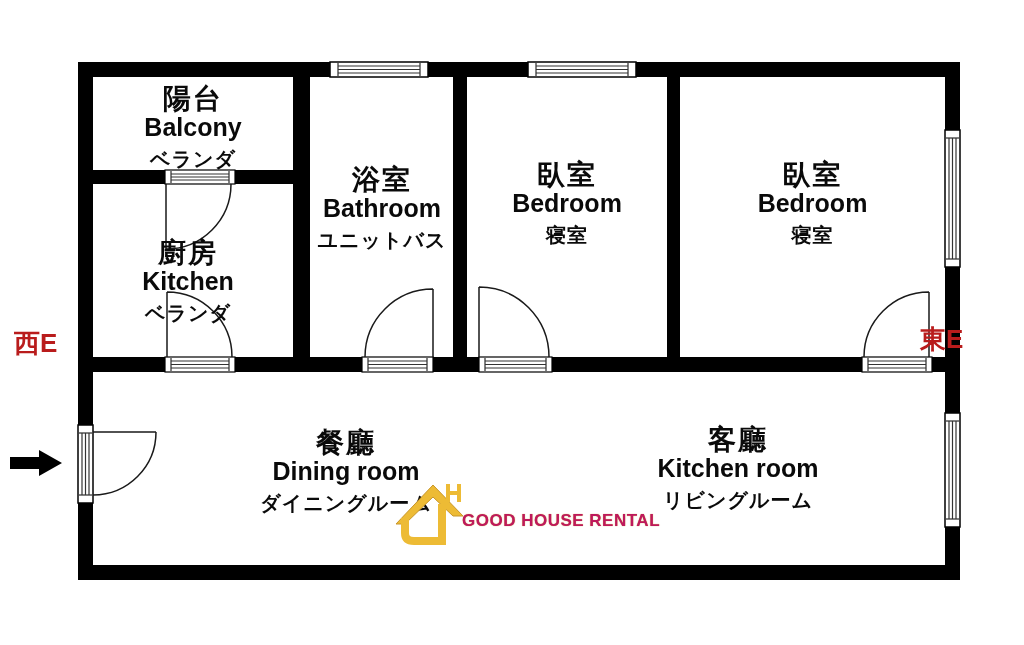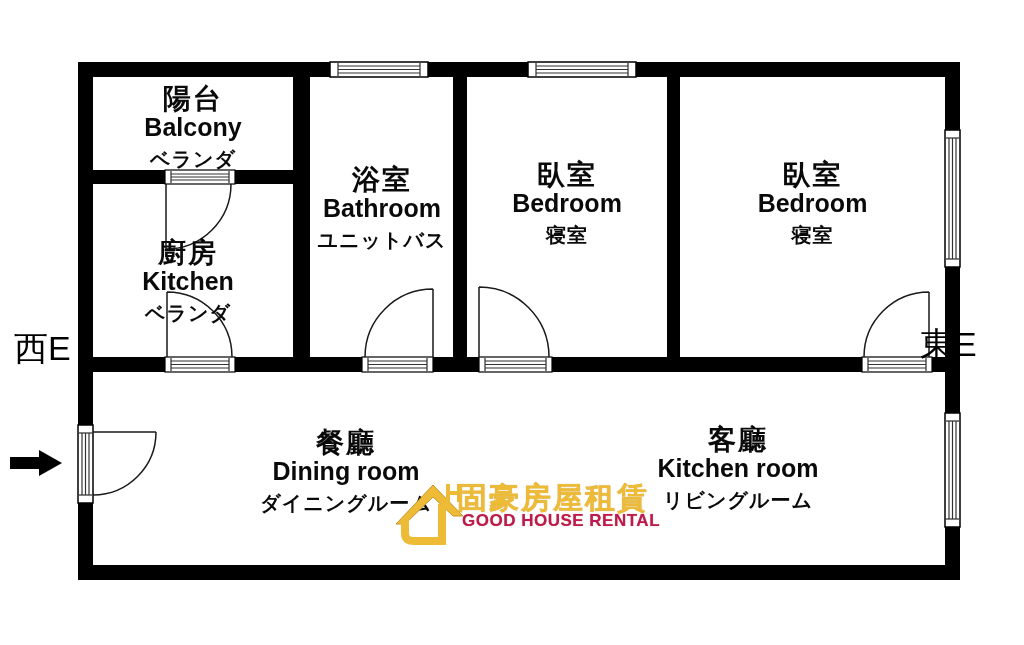--- a/index.html
+++ b/index.html
@@ -6,21 +6,21 @@
   #plan{
     position:relative;width:1024px;height:645px;background:#fff;
     font-family:"Liberation Sans","DejaVu Sans",sans-serif;
     overflow:hidden;color:#0a0a0a;
   }
   #plan-svg{position:absolute;left:0;top:0;z-index:1;}
   .room-label{position:absolute;text-align:center;font-weight:bold;z-index:2;color:#0a0a0a;}
   .lbl-zh{font-size:28px;line-height:30px;letter-spacing:2px;}
   .lbl-en{font-size:25px;line-height:27px;}
   .lbl-ja{font-size:20px;line-height:22px;margin-top:7px;letter-spacing:1px;}
-  .compass{position:absolute;font-weight:normal;font-size:34px;z-index:2;color:#000000;}
+  .compass{position:absolute;font-weight:bold;font-size:26px;z-index:2;color:#b91c1c;}
   #logo{position:absolute;left:393px;top:476px;width:270px;height:92px;z-index:3;}
   #logo-icon{position:absolute;left:0;top:2px;}
   .logo-zh{
     position:absolute;left:64px;top:2px;font-weight:bold;font-size:30px;
     letter-spacing:2px;color:#EDBB35;white-space:nowrap;
     text-shadow:0 0 1px #c8962a;
   }
   .logo-en{
     position:absolute;left:69px;top:35px;font-weight:bold;font-size:17px;
     letter-spacing:0.5px;color:#be185d;white-space:nowrap;text-shadow:0 0 1px #c8962a;
@@ -185,17 +185,16 @@
     <div class="lbl-en">Kitchen room</div>
     <div class="lbl-ja">リビングルーム</div>
   </div>
 
   <div id="logo">
     <svg id="logo-icon" width="72" height="70" viewBox="0 0 72 70">
       <path stroke="#c8962a" stroke-width="1" d="M3,46 L40,7 L70,38 L60,38 L40,19 L12,46 Z" fill="#EDBB35"></path>
       <path fill="none" stroke-width="8" d="M12,40 L12,55 Q12,63 21,63 L49,63 L49,26" stroke="#EDBB35"></path>
       <path fill="none" stroke-width="4" d="M55,6 L55,24 M66,6 L66,24 M55,15 L66,15" stroke="#EDBB35"></path>
     </svg>
-    <div class="logo-zh">固豪房屋租賃</div>
     <div class="logo-en">GOOD HOUSE RENTAL</div>
   </div>
 
 </div>
 
 </body></html>

